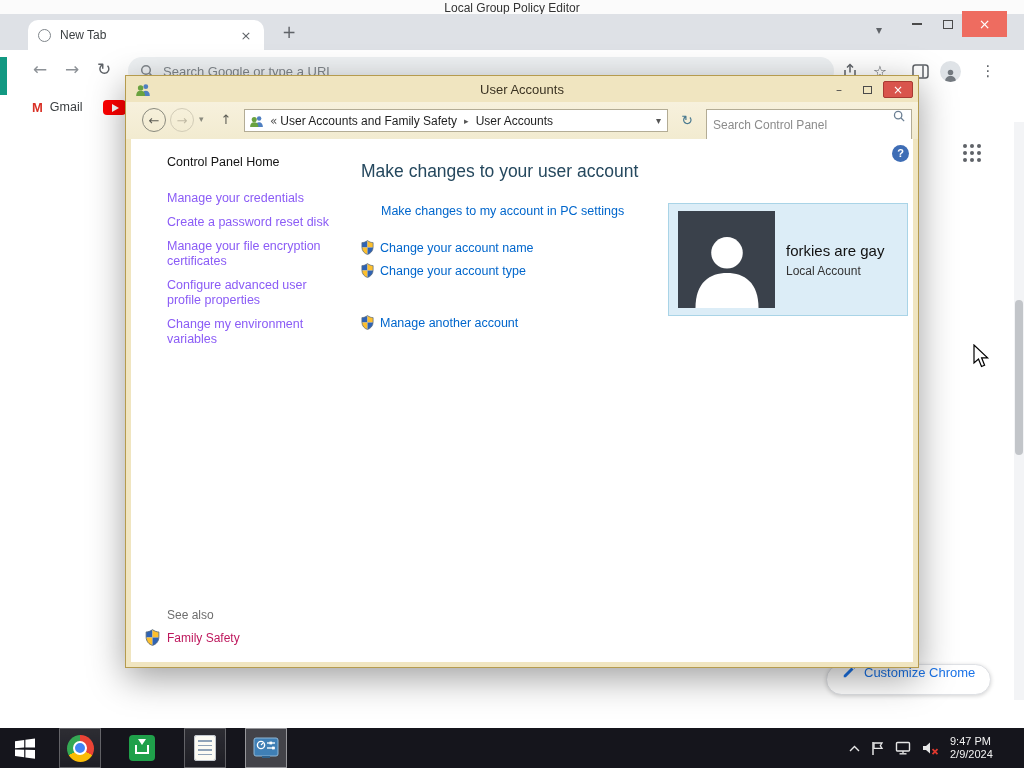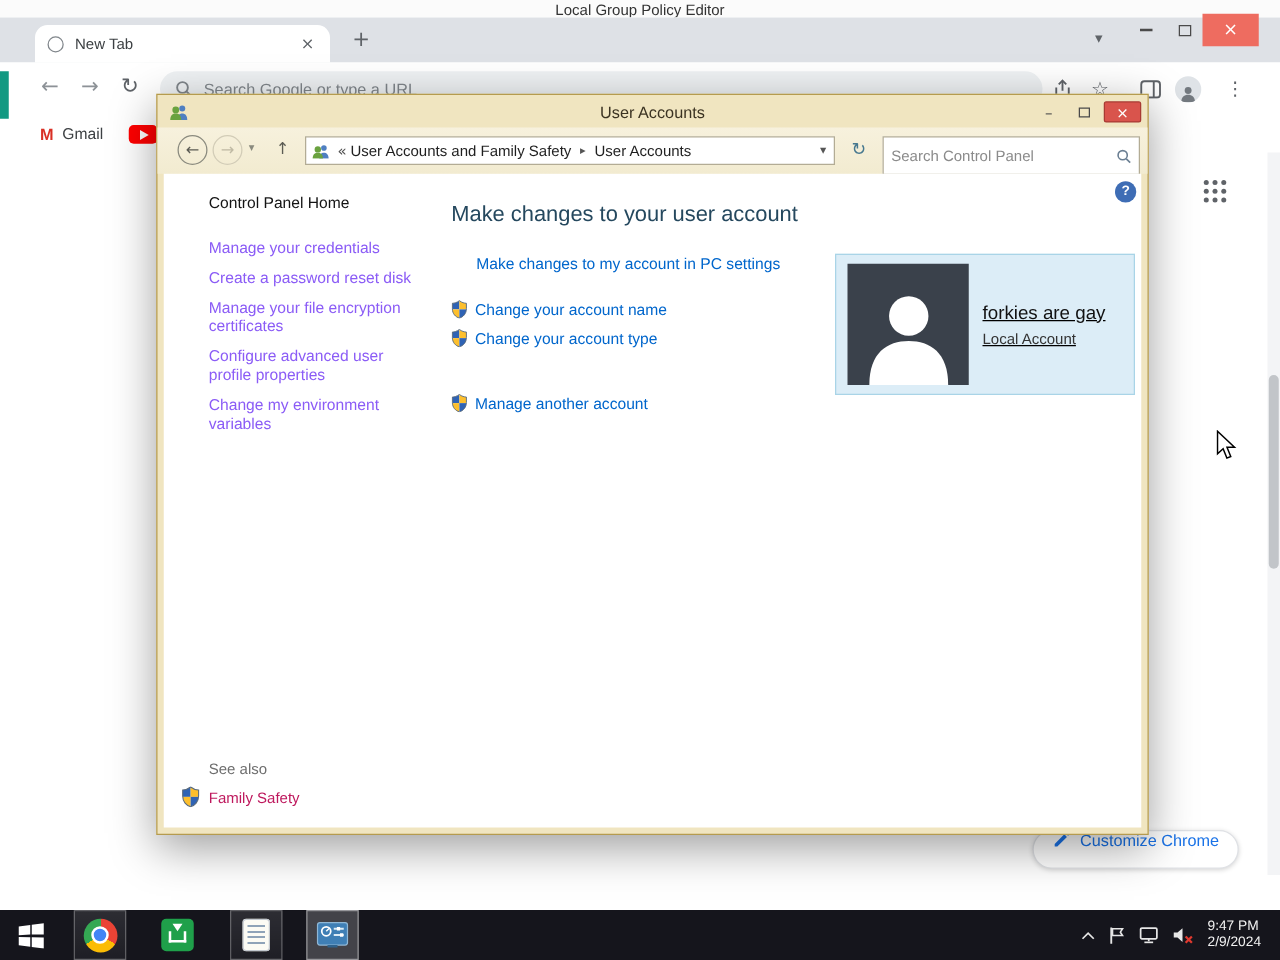--- a/index.html
+++ b/index.html
@@ -60,61 +60,61 @@
   .circ { position:absolute; top:6px; width:24px; height:24px; border-radius:50%; display:flex; align-items:center; justify-content:center; font-size:13px; }
   .circ-back { left:16px; border:1px solid #8a8a7e; color:#5c5c54; }
   .circ-fwd  { left:44px; border:1px solid #d2ccb7; color:#c0baa4; }
   .nav-chev { position:absolute; left:73px; top:12px; font-size:9px; color:#8a8a7e; }
   .up-btn { position:absolute; left:88px; top:7px; width:24px; height:22px; text-align:center; line-height:22px; font-size:13px; color:#5c5c54; }
   .crumbbar { position:absolute; left:118px; top:7px; width:424px; height:23px; background:#fff; border:1px solid #b3ac95; display:flex; align-items:center; font-size:12px; color:#1f1f1f; }
   .crumbbar .lt { color:#555; padding:0 3px 0 2px; }
   .crumb-sep { color:#555; font-size:9px; padding:0 7px; }
   .crumb-dd { margin-left:auto; width:17px; text-align:center; color:#555; font-size:10px; }
   .refresh-btn { position:absolute; left:548px; top:7px; width:26px; height:23px; text-align:center; line-height:23px; font-size:14px; color:#47788f; }
-  .cp-search { position:absolute; left:580px; top:7px; width:206px; height:31px; background:#fff; border:1px solid #b3ac95; display:flex; align-items:center; padding:0 6px; }
+  .cp-search { position:absolute; left:580px; top:7px; width:206px; height:31px; background:#fff; border:1px solid #b3ac95; display:flex; padding:0 6px; }
   .cp-search input { flex:1; border:none; outline:none; background:transparent; font:12px "Liberation Sans",sans-serif; color:#555; }
   .cp-search input::placeholder { color:#8b8b8b; }
   .ua-content { position:absolute; left:5px; right:5px; top:63px; bottom:5px; background:#fff; overflow:hidden; }
   .help-btn { position:absolute; right:4px; top:6px; width:17px; height:17px; border-radius:50%; background:#3e6db5; color:#fff; font-size:11px; font-weight:bold; text-align:center; line-height:17px; }
   .ua-side { position:absolute; left:0; top:0; width:222px; height:100%; }
   .side-home { position:absolute; left:36px; top:16px; font-size:12.5px; color:#141414; }
   .side-tasks { position:absolute; left:36px; top:52px; width:168px; }
   .side-task { font-size:12.5px; color:#8b5cf6; line-height:15px; margin-bottom:9px; cursor:pointer; }
   .see-also { position:absolute; left:36px; top:469px; font-size:12px; color:#6e6e6e; }
   .family { position:absolute; left:14px; top:490px; display:flex; align-items:center; gap:7px; }
   .family span { font-size:12px; color:#be185d; }
   .ua-main { position:absolute; left:228px; top:0; right:0; height:100%; }
   .main-heading { position:absolute; left:2px; top:22px; font-size:17.5px; font-weight:400; color:#25485e; }
   .pc-link { position:absolute; left:22px; top:65px; font-size:12.5px; color:#0066cc; cursor:pointer; }
   .srow { position:absolute; left:2px; display:flex; align-items:center; gap:6px; cursor:pointer; }
   .srow span { font-size:12.5px; color:#0066cc; }
   .user-tile { position:absolute; left:309px; top:64px; width:240px; height:113px; background:#dcedf7; border:1px solid #a9d4e7; display:flex; align-items:center; }
   .tile-avatar { width:97px; height:97px; margin-left:9px; background:#3a414b; color:#fff; display:flex; align-items:flex-end; justify-content:center; overflow:hidden; flex:none; }
-  .tile-text { margin-left:11px;text-decoration:underline; }
+  .tile-text { margin-left:11px; }
   .tile-name { font-size:15px; color:#111; }
   .tile-type { font-size:12px; color:#333; margin-top:5px; }
 
   
   .cursor { position:absolute; left:973px; top:344px; z-index:60; }
 
   
   .tb { position:absolute; left:0; top:728px; width:1024px; height:40px; background:#15151c; display:flex; align-items:center; z-index:40; }
   .tb-start { width:50px; height:40px; display:flex; align-items:center; justify-content:center; }
   .tb-app { width:42px; height:40px; display:flex; align-items:center; justify-content:center; }
   .tb-open { border:1px solid rgba(255,255,255,.28); background:linear-gradient(rgba(255,255,255,.10),rgba(255,255,255,.04)); }
   .tb-active { border:1px solid rgba(255,255,255,.45); background:rgba(255,255,255,.20); }
   .m9 { margin-left:9px; } .m20 { margin-left:20px; } .m21 { margin-left:21px; } .m19 { margin-left:19px; }
   .chrome-logo { position:relative; width:27px; height:27px; border-radius:50%; background:conic-gradient(#ea4335 0 120deg,#fbbc05 120deg 240deg,#34a853 240deg 360deg); }
   .chrome-logo::after { content:""; position:absolute; left:50%; top:50%; width:10px; height:10px; margin:-7px 0 0 -7px; border-radius:50%; background:#4285f4; border:2px solid #fff; }
   .green-icon { position:relative; width:26px; height:26px; border-radius:4px; background:#1fa04a; }
   .green-icon i { position:absolute; left:6px; top:10px; width:14px; height:9px; border:2px solid #fff; border-top:none; }
   .green-icon b { position:absolute; left:9px; top:4px; border-top:6px solid #fff; border-left:4px solid transparent; border-right:4px solid transparent; }
   .scroll-icon { position:relative; width:22px; height:26px; background:#fcfbf4; border-radius:3px; box-shadow:inset 0 0 0 1px #c3c8cf; }
   .scroll-icon i { position:absolute; left:4px; top:5px; width:14px; height:16px; background:repeating-linear-gradient(to bottom,#8fa3b8 0 1.5px,transparent 1.5px 4.5px); }
-  .tray { margin-left:auto; display:flex; align-items:center; gap:11px; padding-right:4px; }
+  .tray { margin-left:auto; display:flex; align-items:center; gap:11px; padding-right:20px; }
   .clock { width:54px; font-size:11px; line-height:13px; color:#f2f2f2; }
 </style>
 </head>
 <body>
 
 <svg width="0" height="0" style="position:absolute">
   <defs>
     <clipPath id="shield-clip">
         <path d="M12,1 C8.5,3.8 4.5,4.9 1.5,4.9 L1.5,13 C1.5,20.5 6.5,25.6 12,27 C17.5,25.6 22.5,20.5 22.5,13 L22.5,4.9 C19.5,4.9 15.5,3.8 12,1 Z"></path>
       </clipPath>

